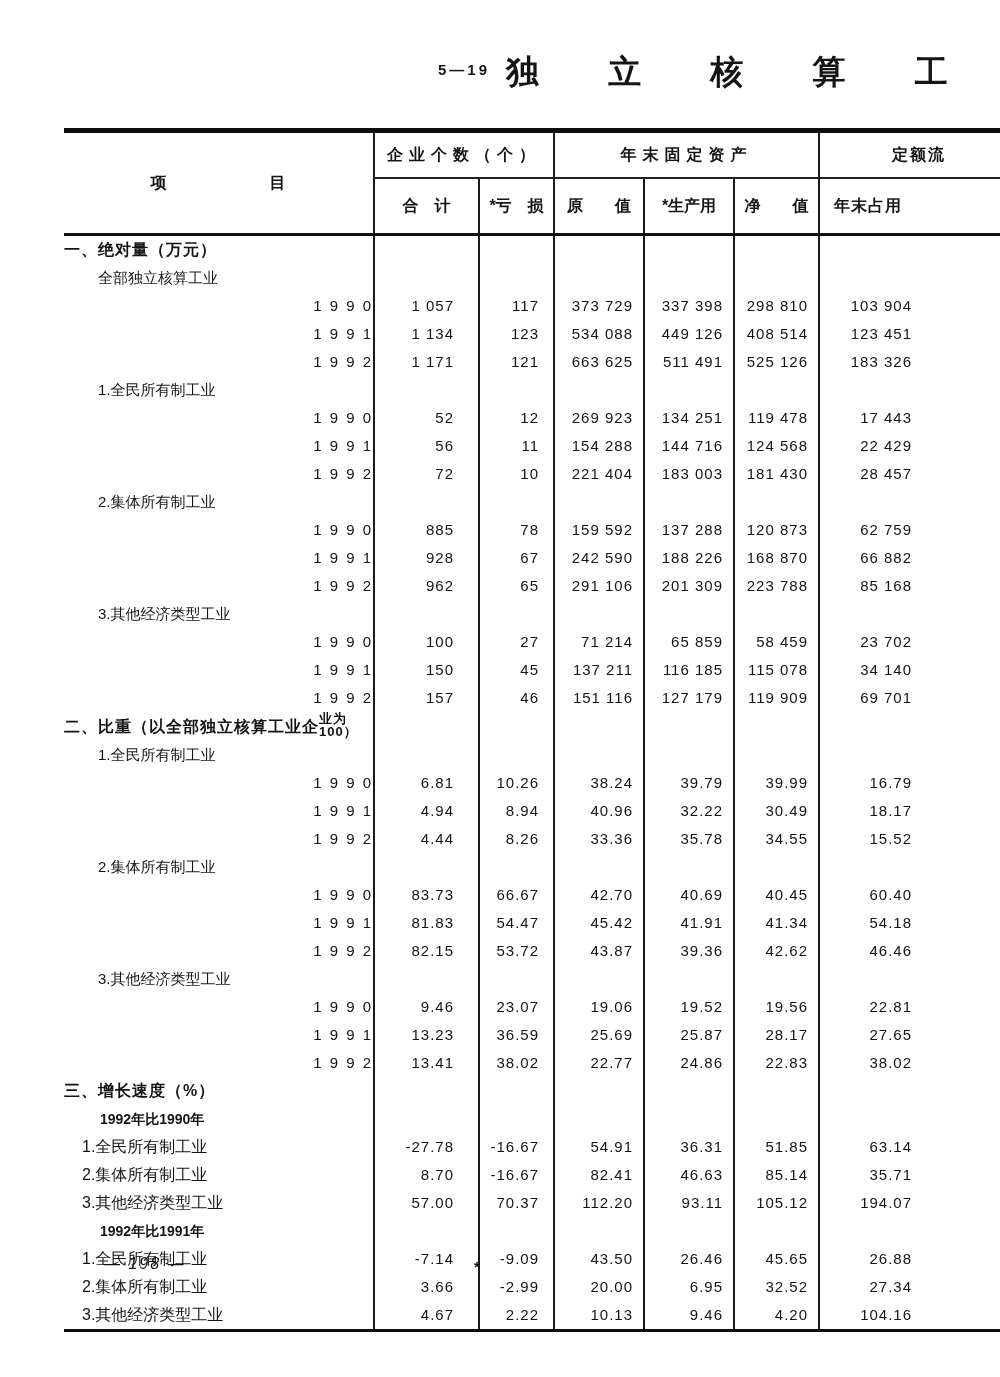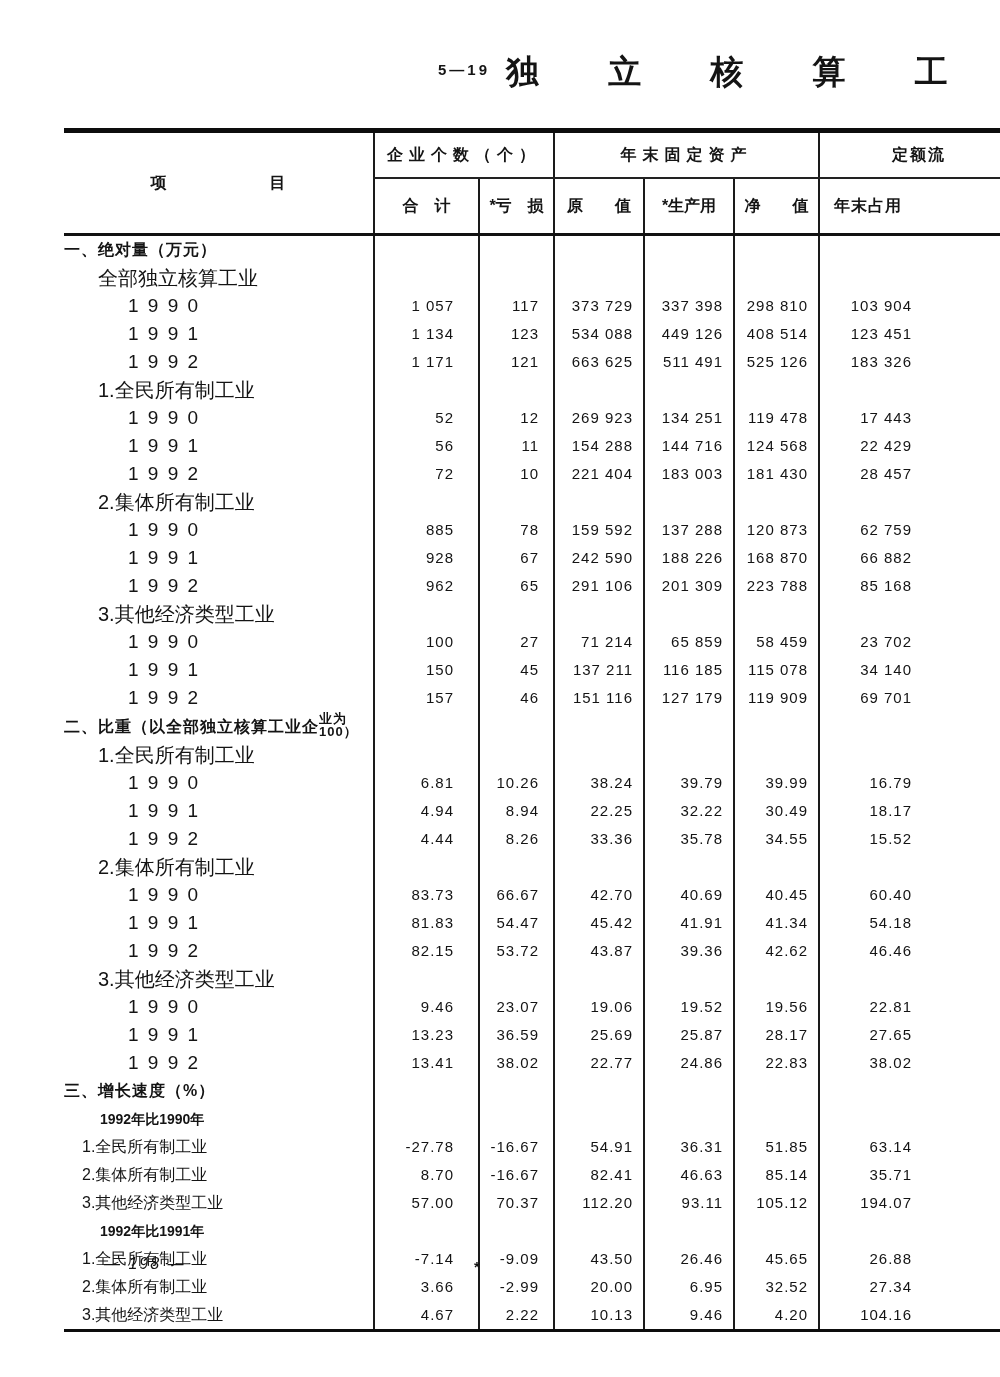--- a/index.html
+++ b/index.html
@@ -37,24 +37,24 @@
            white-space:nowrap;overflow:visible;}
   tbody td.val{text-align:right;font-size:15px;letter-spacing:1px;}
   tbody td.v1{padding-right:24px;}
   tbody td.v2{padding-right:14px;}
   tbody td.v3{padding-right:10px;}
   tbody td.v4{padding-right:10px;}
   tbody td.v5{padding-right:10px;}
   tbody td.v6{padding-right:212px;}
 
   tr.r-section td.lbl{font-weight:bold;font-size:16px;padding-left:0;letter-spacing:1px;}
-  tr.r-sub td.lbl{padding-left:34px;font-size:20px;}
+  tr.r-sub td.lbl{padding-left:34px;font-size:15px;}
   tr.r-item td.lbl{padding-left:18px;font-size:16px;}
   tr.r-subbold td.lbl{padding-left:36px;font-weight:bold;font-size:14px;}
-  tr.r-year td.lbl{padding-left:64px;letter-spacing:2px;font-size:19px;}
+  tr.r-year td.lbl{padding-left:64px;letter-spacing:2px;font-size:15px;text-align:right;}
 
   .stack{display:inline-block;vertical-align:-4px;line-height:13px;
          font-size:13px;font-weight:bold;text-align:left;}
   .stack span{display:block;}
 
   
   .footer-page{position:absolute;left:104px;top:1255px;font-size:16px;letter-spacing:2px;font-style:italic;}
   .footnote-mark{position:absolute;left:474px;top:1258px;font-size:15px;font-weight:bold;}
 </style>
 </head>
@@ -270,21 +270,21 @@
       <td class="val v2 vline">10.26</td>
       <td class="val v3 vline">38.24</td>
       <td class="val v4 vline">39.79</td>
       <td class="val v5 vline">39.99</td>
       <td class="val v6 vline">16.79</td>
     </tr>
         <tr class="r-year">
       <td class="lbl"><span class="lbl-text">1 9 9 1</span></td>
       <td class="val v1 vline">4.94</td>
       <td class="val v2 vline">8.94</td>
-      <td class="val v3 vline">22.25</td>
+      <td class="val v3 vline">40.96</td>
       <td class="val v4 vline">32.22</td>
       <td class="val v5 vline">30.49</td>
       <td class="val v6 vline">18.17</td>
     </tr>
         <tr class="r-year">
       <td class="lbl"><span class="lbl-text">1 9 9 2</span></td>
       <td class="val v1 vline">4.44</td>
       <td class="val v2 vline">8.26</td>
       <td class="val v3 vline">33.36</td>
       <td class="val v4 vline">35.78</td>

